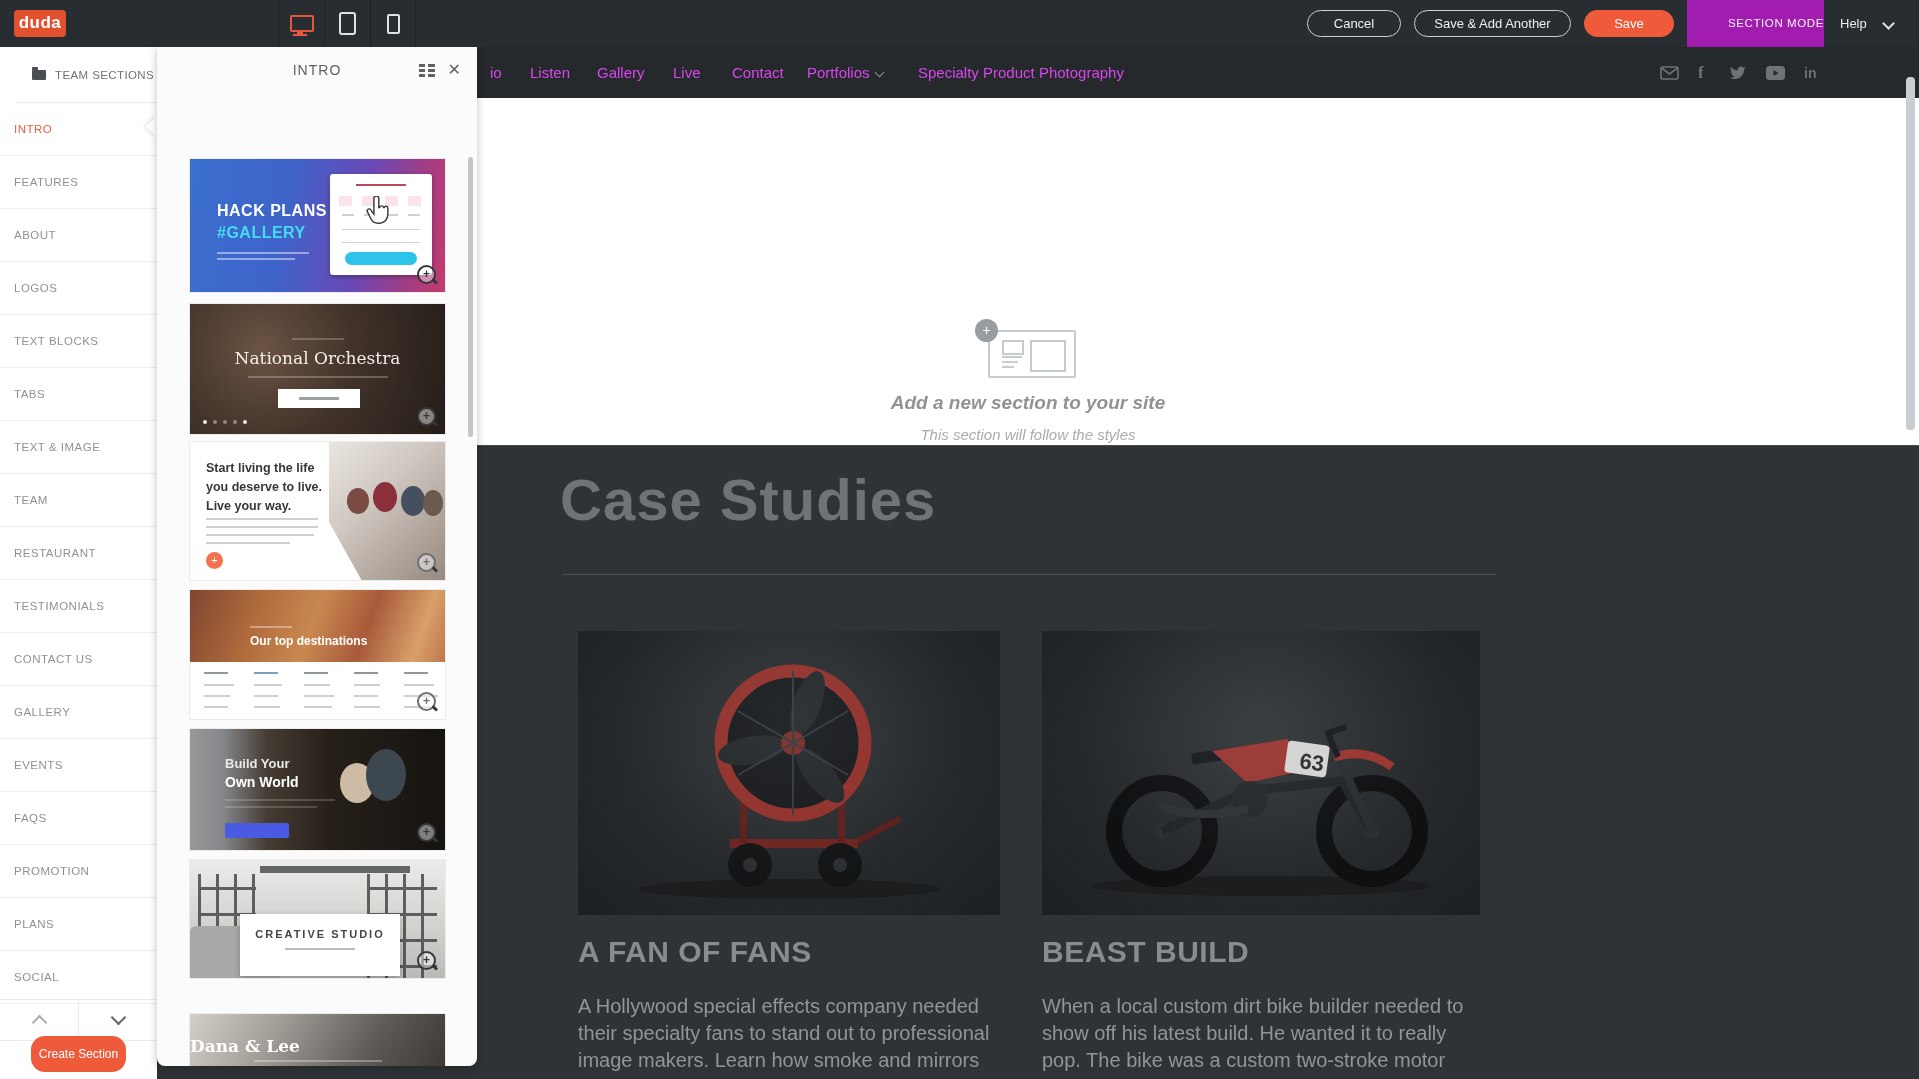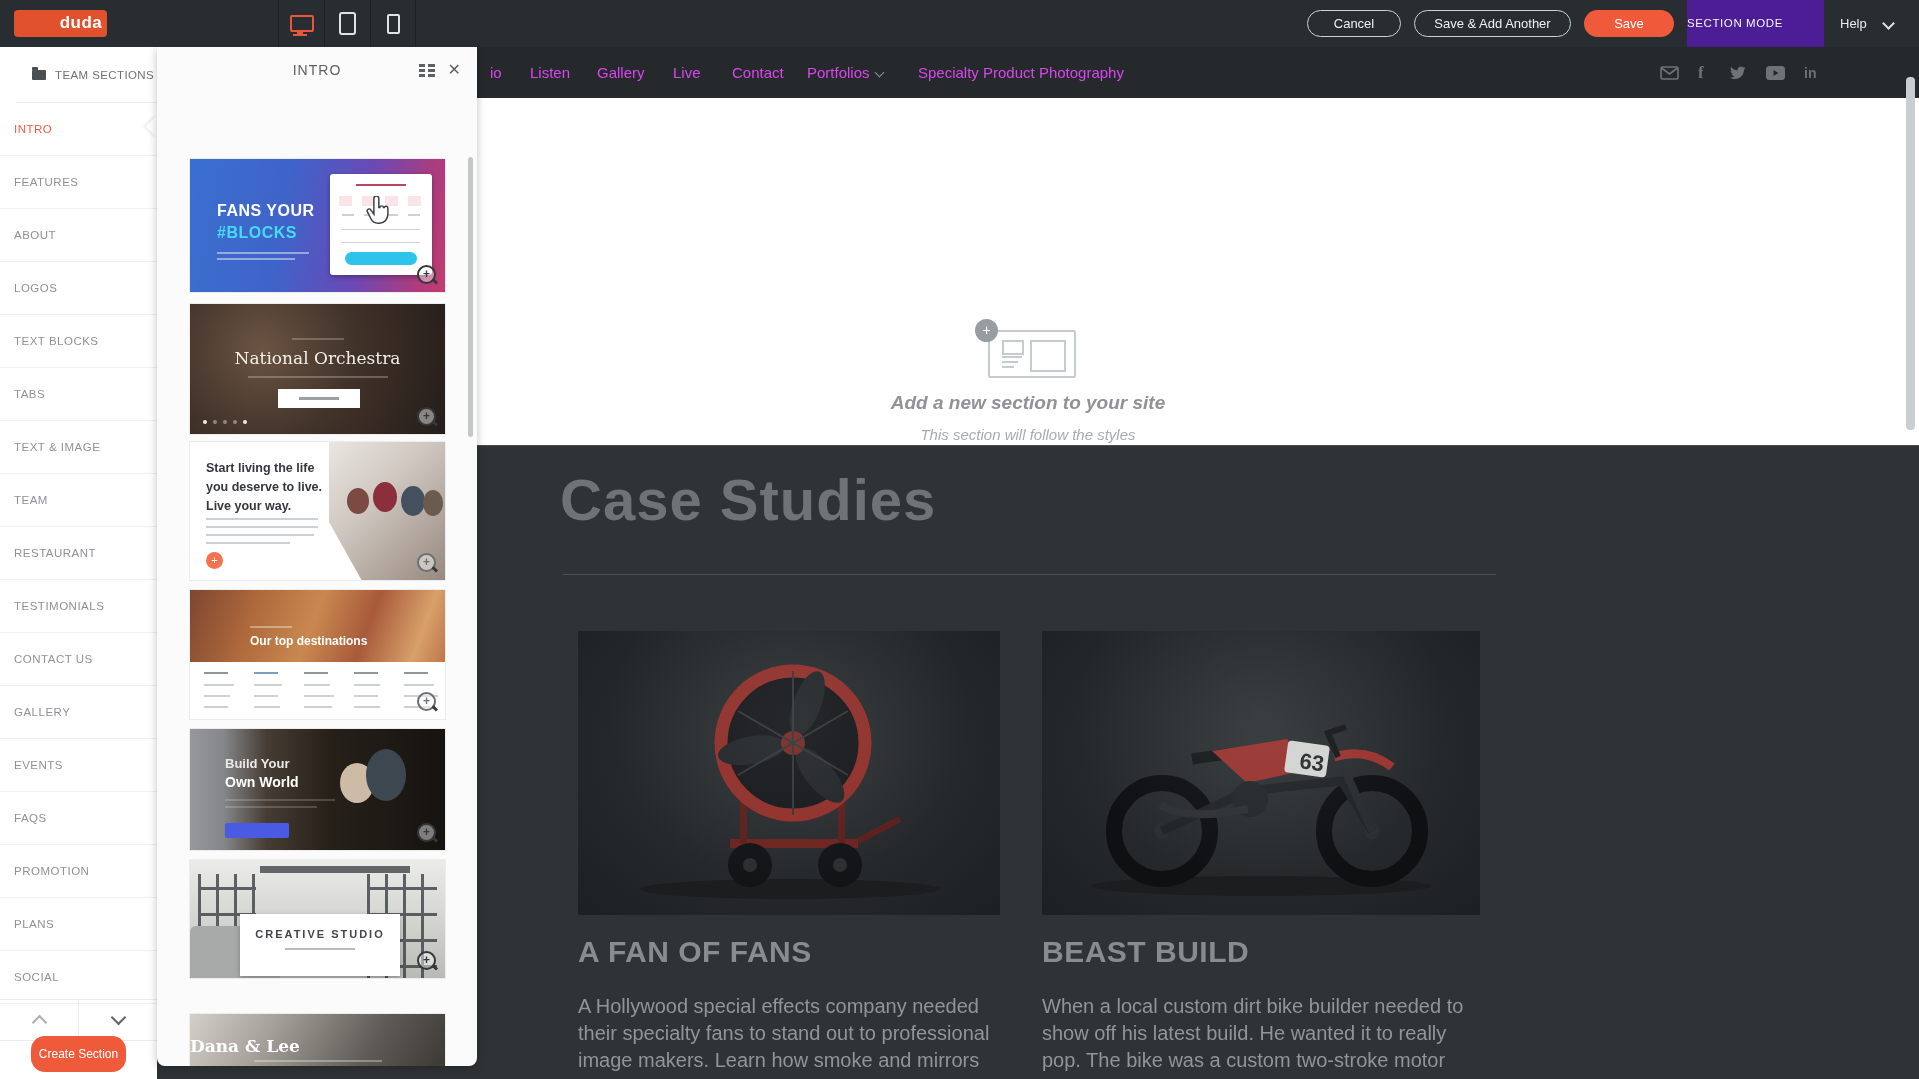--- a/index.html
+++ b/index.html
@@ -2,37 +2,37 @@
 <html><head>
 <meta charset="utf-8">
 <style>
   html,body{margin:0;padding:0;background:#1e2124;}
   .stage{position:relative;width:1919px;height:1079px;overflow:hidden;
          font-family:"Liberation Sans",sans-serif;background:#2f3335;}
 
   
   .topbar{position:absolute;left:0;top:0;width:1919px;height:47px;background:#282d31;z-index:40;}
   .logo{position:absolute;left:14px;top:10px;width:52px;height:27px;background:#e2512e;border-radius:4px;
-        color:#fff;font-weight:bold;font-size:17px;text-align:center;line-height:26px;letter-spacing:.5px;padding-left:41px;}
+        color:#fff;font-weight:bold;font-size:17px;text-align:center;line-height:26px;letter-spacing:.5px;}
   .devgroup{position:absolute;left:278px;top:0;height:47px;display:flex;}
   .devbtn{width:46px;height:47px;display:flex;align-items:center;justify-content:center;
           border-left:1px solid #1d2226;box-sizing:border-box;}
   .devbtn:last-child{border-right:1px solid #1d2226;}
   .icon-desktop{width:20px;height:13px;border:2px solid #e8563b;border-radius:2px;position:relative;}
   .icon-desktop:after{content:"";position:absolute;left:5px;top:14px;width:6px;height:3px;background:#e8563b;}
   .icon-desktop:before{content:"";position:absolute;left:1px;top:17px;width:14px;height:2px;background:#e8563b;}
   .icon-tablet{width:13px;height:19px;border:2px solid #dfe3e5;border-radius:3px;}
   .icon-mobile{width:9px;height:16px;border:2px solid #dfe3e5;border-radius:2px;}
   .pillbtn{position:absolute;top:10px;height:27px;box-sizing:border-box;border:1px solid #ccd1d4;border-radius:14px;
            color:#eef1f3;font-size:13px;text-align:center;line-height:25px;background:transparent;}
   .btn-cancel{left:1307px;width:94px;}
   .btn-saveadd{left:1414px;width:157px;}
   .btn-save{left:1584px;width:90px;background:#ee5a3a;border-color:#ee5a3a;color:#fff;line-height:27px;border:none;}
-  .modeblock{position:absolute;left:1687px;top:0;width:137px;height:47px;background:#4c1d95;color:#f3f5f6;
-             font-size:11.5px;letter-spacing:.6px;text-align:left;line-height:47px;}
+  .modeblock{position:absolute;left:1687px;top:0;width:137px;height:47px;background:#a21caf;color:#f3f5f6;
+             font-size:11.5px;letter-spacing:.6px;text-align:right;line-height:47px;}
   .helpwrap{position:absolute;left:1840px;top:0;height:47px;color:#e9edef;font-size:13px;line-height:47px;}
   .chev{display:inline-block;width:7px;height:7px;border-left:2px solid #dfe3e5;border-bottom:2px solid #dfe3e5;
         transform:rotate(-45deg);vertical-align:middle;}
   .help-chev{position:absolute;left:1884px;top:19px;}
 
   
   .sidebar{position:absolute;left:0;top:47px;width:157px;height:1032px;background:#fff;z-index:20;
            box-shadow:1px 0 3px rgba(0,0,0,.12);}
   .sb-head{height:55px;border-bottom:1px solid #ececec;display:flex;align-items:center;padding-left:16px;
            color:#6d7276;font-size:11.5px;letter-spacing:.4px;margin-left:16px;}
@@ -335,22 +335,22 @@
           <i style="left:9px;top:0;width:7px"></i>
         <i style="left:0;top:5px;width:6px"></i>
           <i style="left:9px;top:5px;width:7px"></i>
         <i style="left:0;top:10px;width:6px"></i>
           <i style="left:9px;top:10px;width:7px"></i>
       </span>
       <span class="panel-close">✕</span>
     </div>
 
     <div class="thumb t-hack">
-      <span class="h1">FANS YOUR</span>
-      <span class="h2">#BLOCKS</span>
+      <span class="h1">HACK PLANS</span>
+      <span class="h2">#GALLERY</span>
       <span class="bar" style="left:27px;top:93px;width:92px"></span>
       <span class="bar" style="left:27px;top:99px;width:78px"></span>
       <div class="t-card">
         <span class="gbar" style="left:26px;top:10px;width:50px;background:#b9485d"></span>
         <span class="num" style="left:9px"></span>
           <span class="num" style="left:32px"></span>
         <span class="num" style="left:55px"></span>
           <span class="num" style="left:78px"></span>
         <span class="gbar" style="left:12px;top:40px;width:12px"></span>
           <span class="gbar" style="left:34px;top:40px;width:12px"></span>

